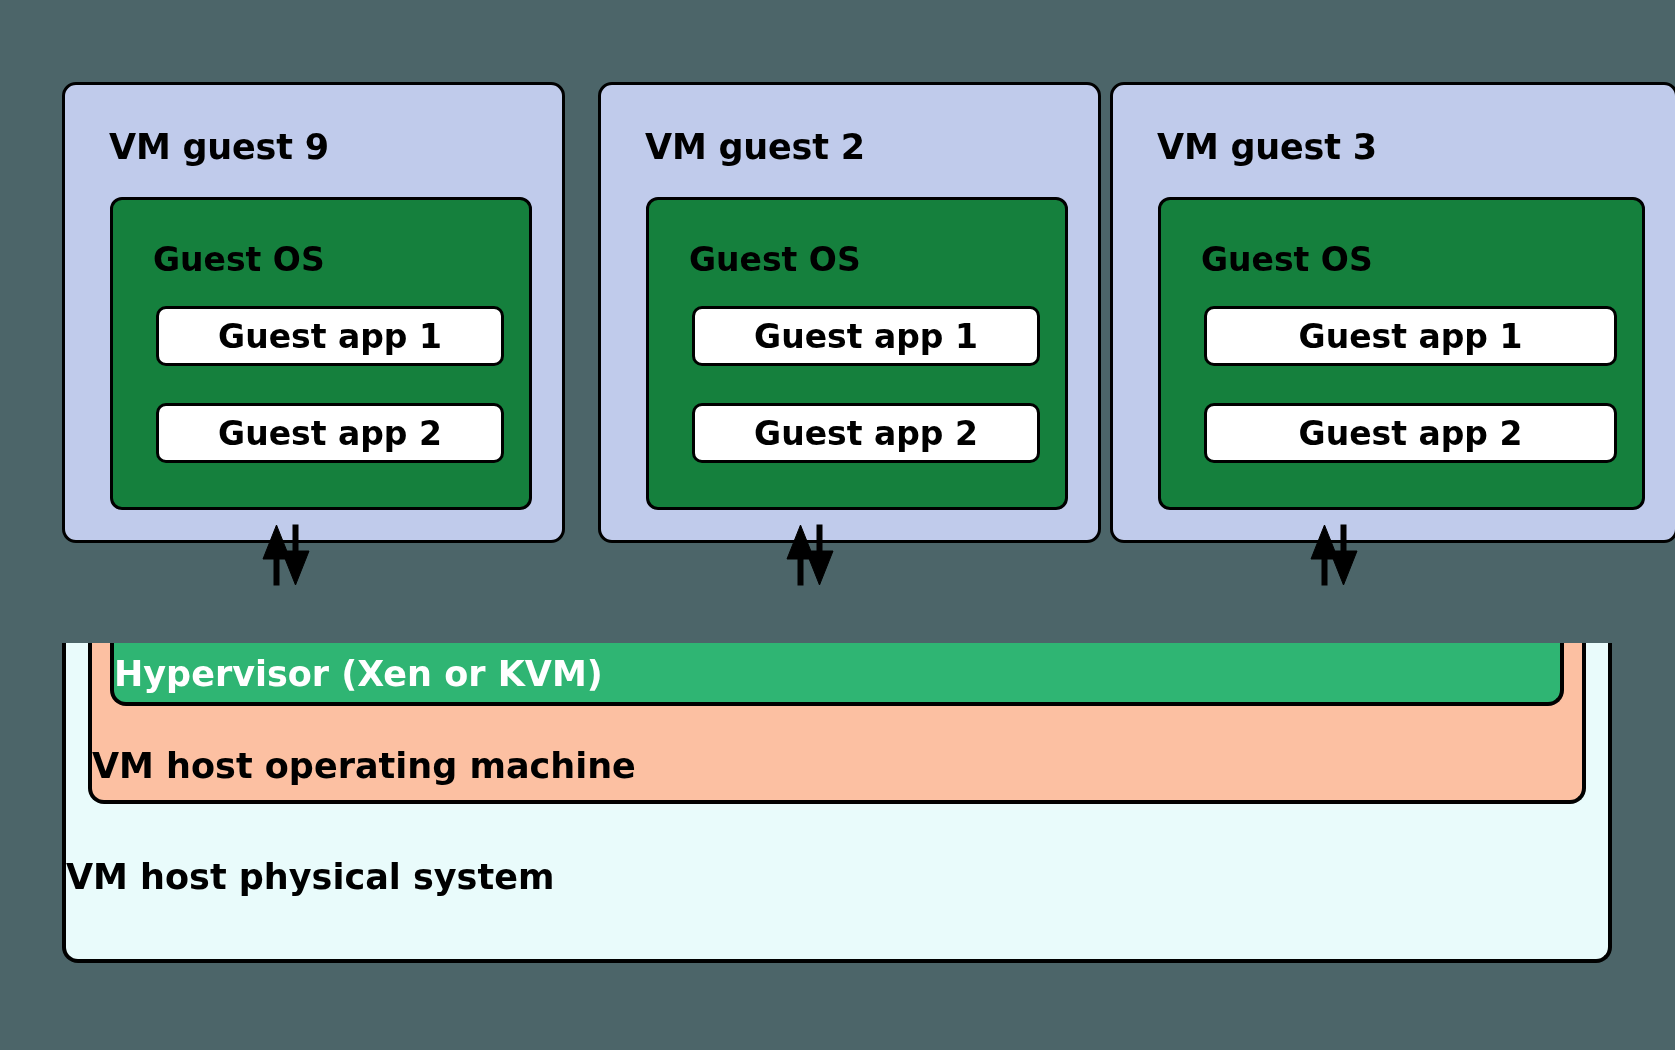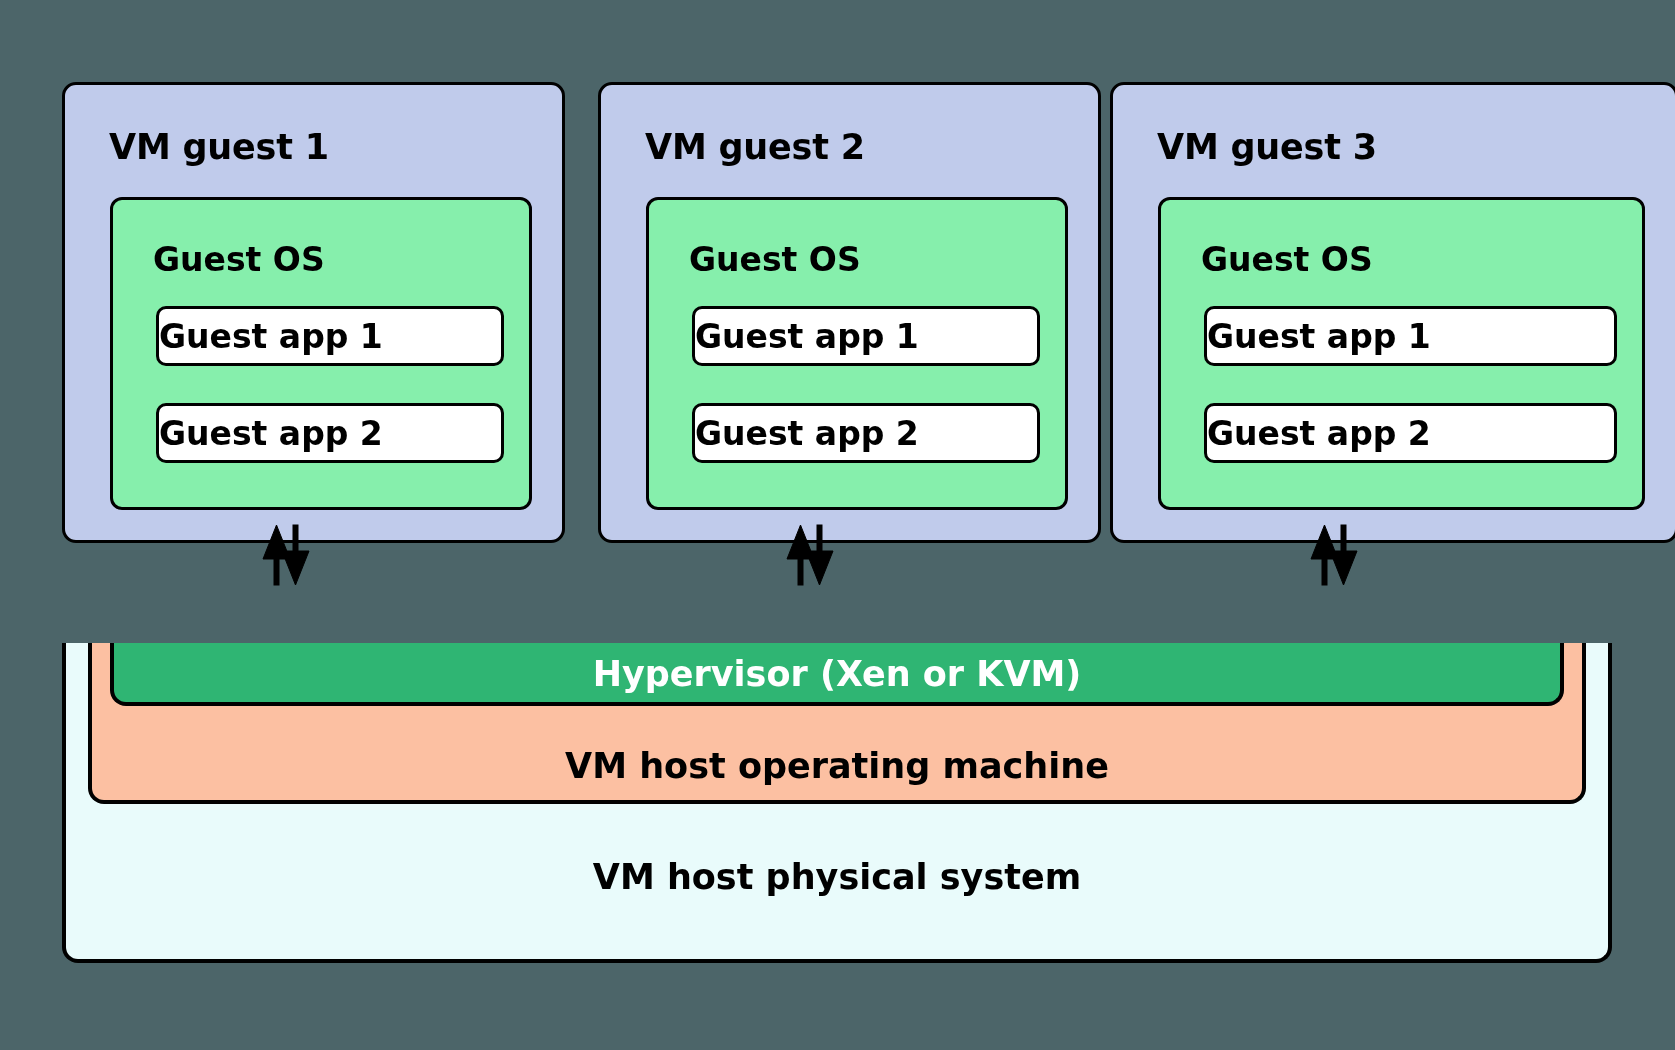--- a/index.html
+++ b/index.html
@@ -41,21 +41,21 @@
     white-space: nowrap;
   }
 
   
   .guest-os {
     position: absolute;
     left: 45px;
     top: 112px;
     right: 30px;
     height: 313px;
-    background: #86efac;
+    background: #15803d;
     border: 3px solid #000000;
     border-radius: 12px;
     box-sizing: border-box;
   }
   .guest-os-title {
     position: absolute;
     left: 40px;
     top: 40px;
     font-size: 33px;
     font-weight: bold;
@@ -68,20 +68,21 @@
     position: absolute;
     left: 43px;
     right: 25px;
     height: 60px;
     background: #ffffff;
     border: 3px solid #000000;
     border-radius: 10px;
     box-sizing: border-box;
     display: flex;
     align-items: center;
+    justify-content: center;
   }
   .guest-app-1 { top: 106px; }
   .guest-app-2 { top: 203px; }
   .guest-app-label {
     font-size: 33px;
     font-weight: bold;
     color: #000000;
     white-space: nowrap;
   }
 
@@ -120,21 +121,21 @@
     left: 110px;
     top: 643px;
     width: 1454px;
     height: 63px;
     background: #2fb573;
   }
   .stack-label {
     position: absolute;
     left: 0;
     right: 0;
-    text-align: center;
+    text-align: left;
     font-size: 35px;
     font-weight: bold;
     white-space: nowrap;
   }
   .label-hypervisor {
     bottom: 8px;
     color: #ffffff;
   }
   .label-hostos {
     bottom: 14px;
@@ -144,21 +145,21 @@
     bottom: 62px;
     color: #000000;
   }
 </style>
 </head>
 <body>
 
 <div id="canvas">
 
   <div class="vm-guest" style="left:62px; width:503px;">
-    <div class="vm-guest-title">VM guest 1</div>
+    <div class="vm-guest-title">VM guest 9</div>
     <div class="guest-os">
       <div class="guest-os-title">Guest OS</div>
       <div class="guest-app guest-app-1">
         <span class="guest-app-label">Guest app 1</span>
       </div>
       <div class="guest-app guest-app-2">
         <span class="guest-app-label">Guest app 2</span>
       </div>
     </div>
   </div>

